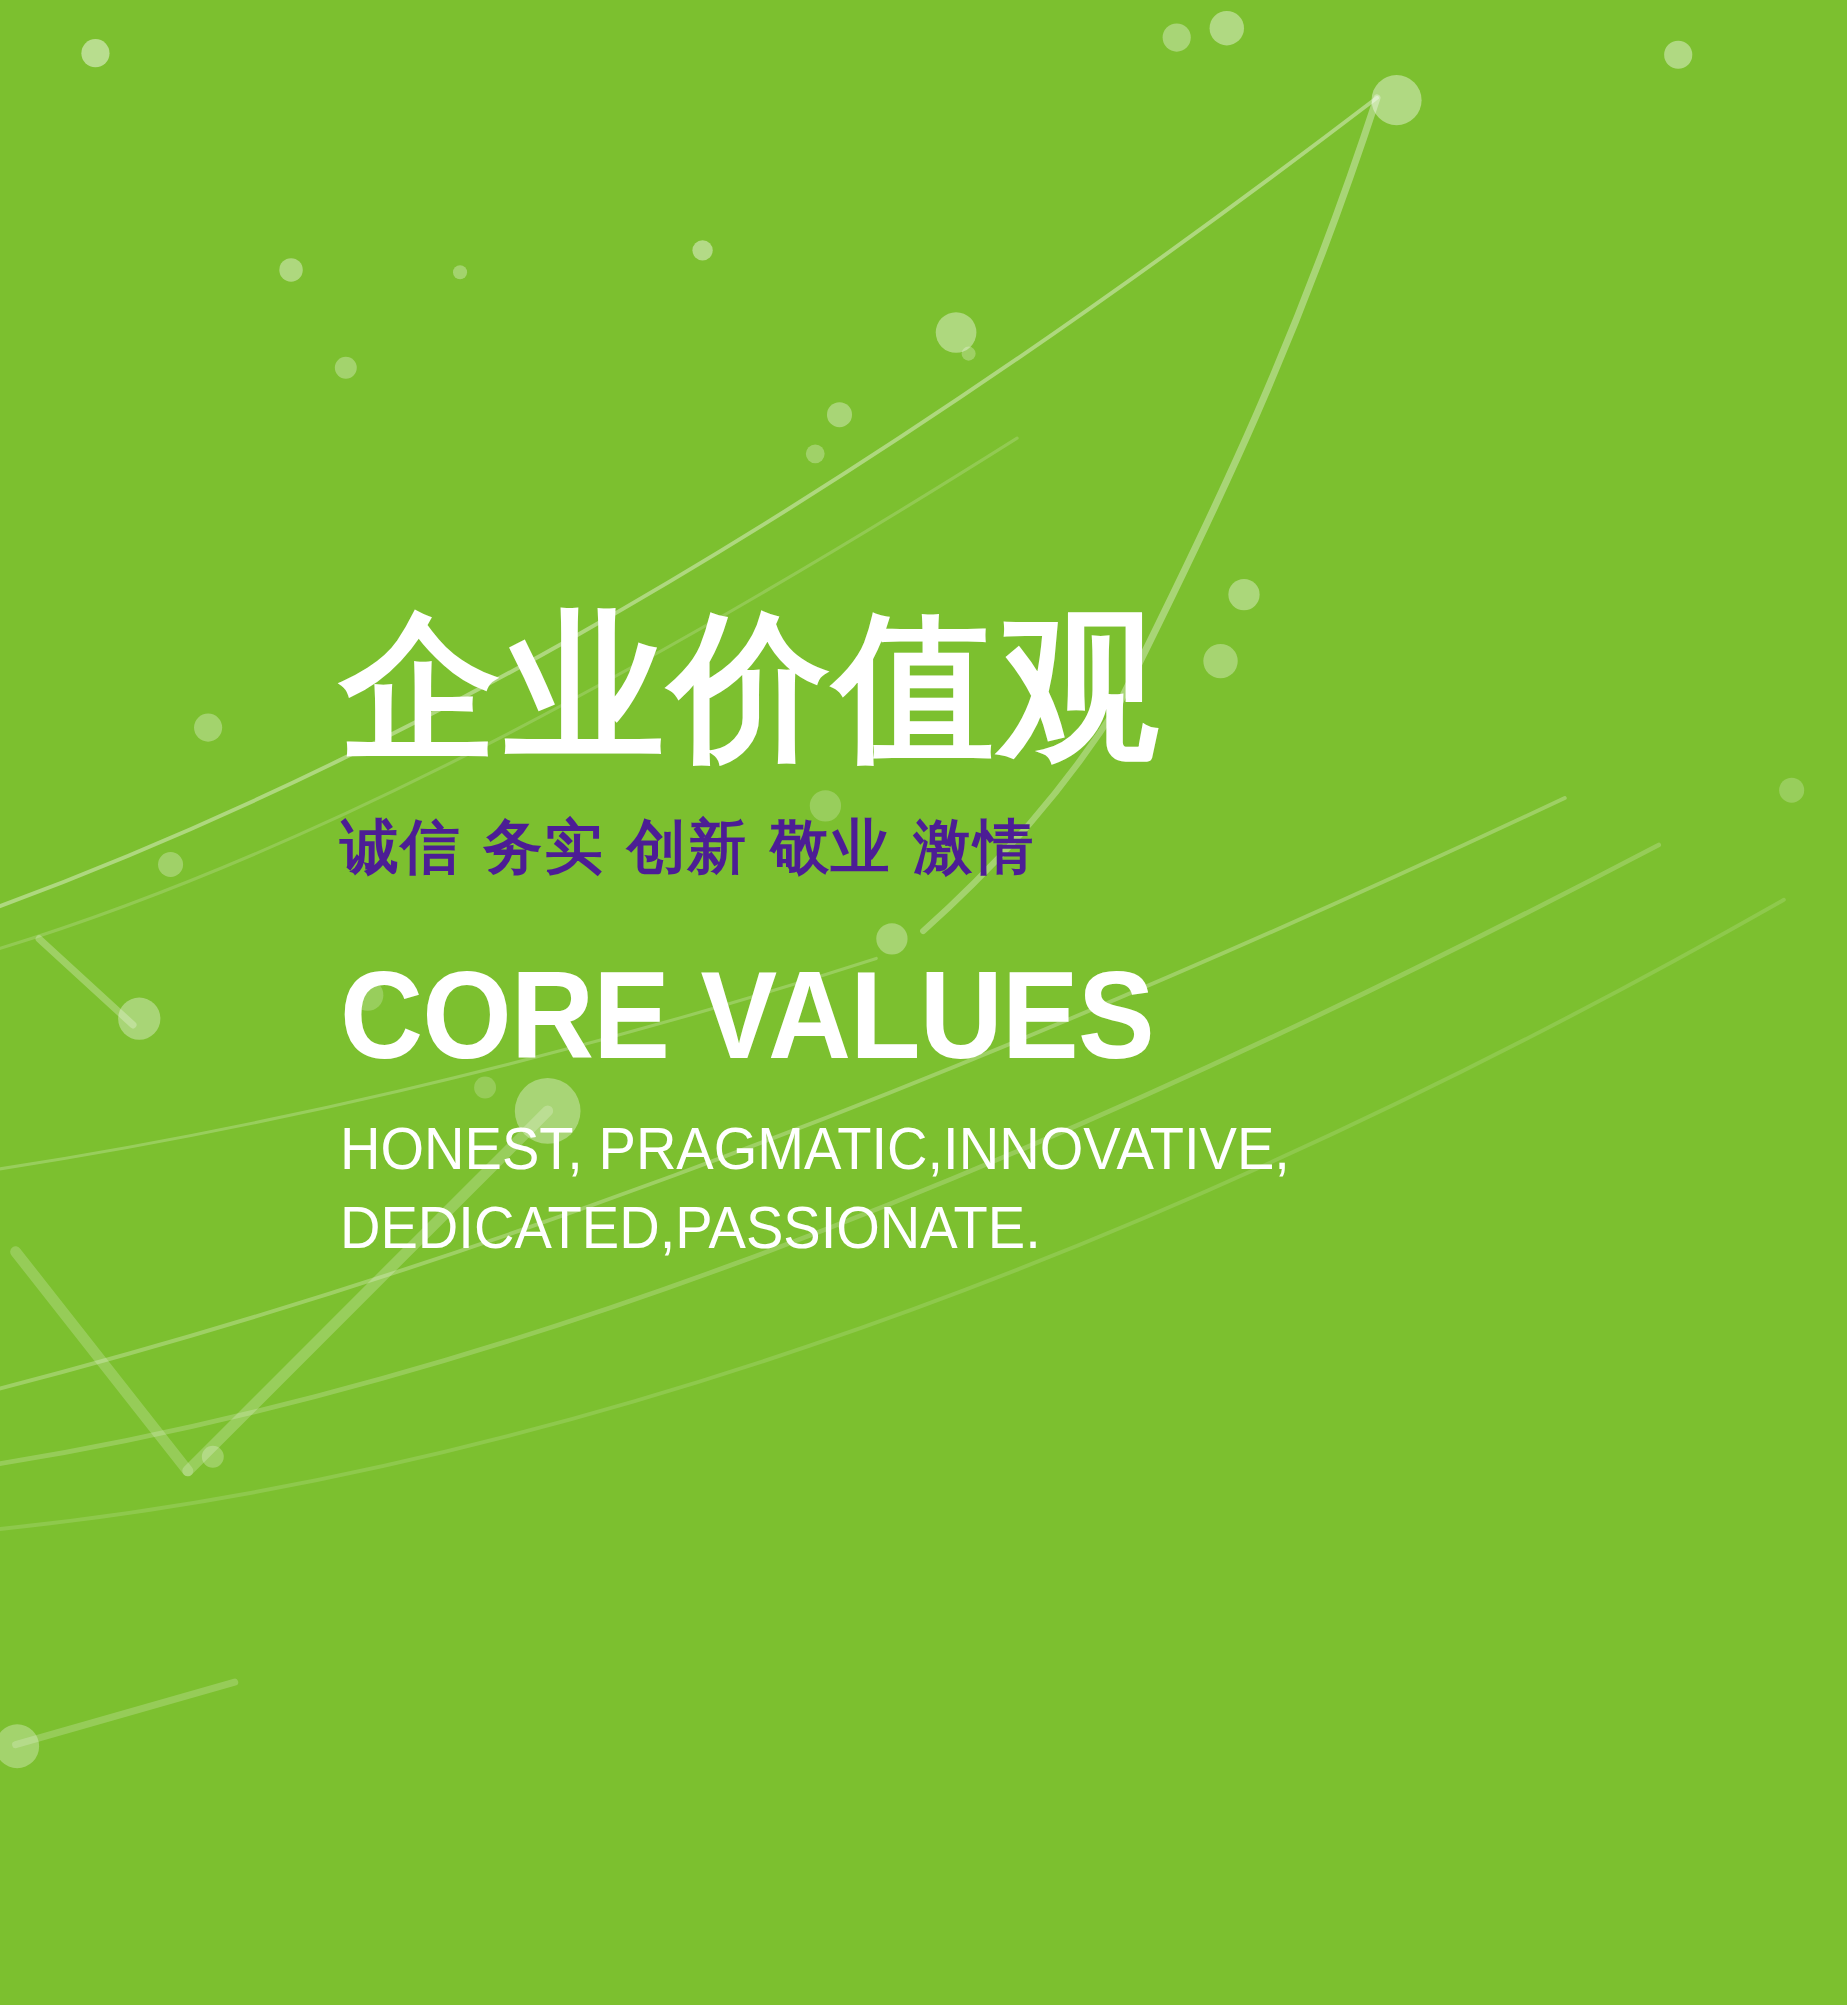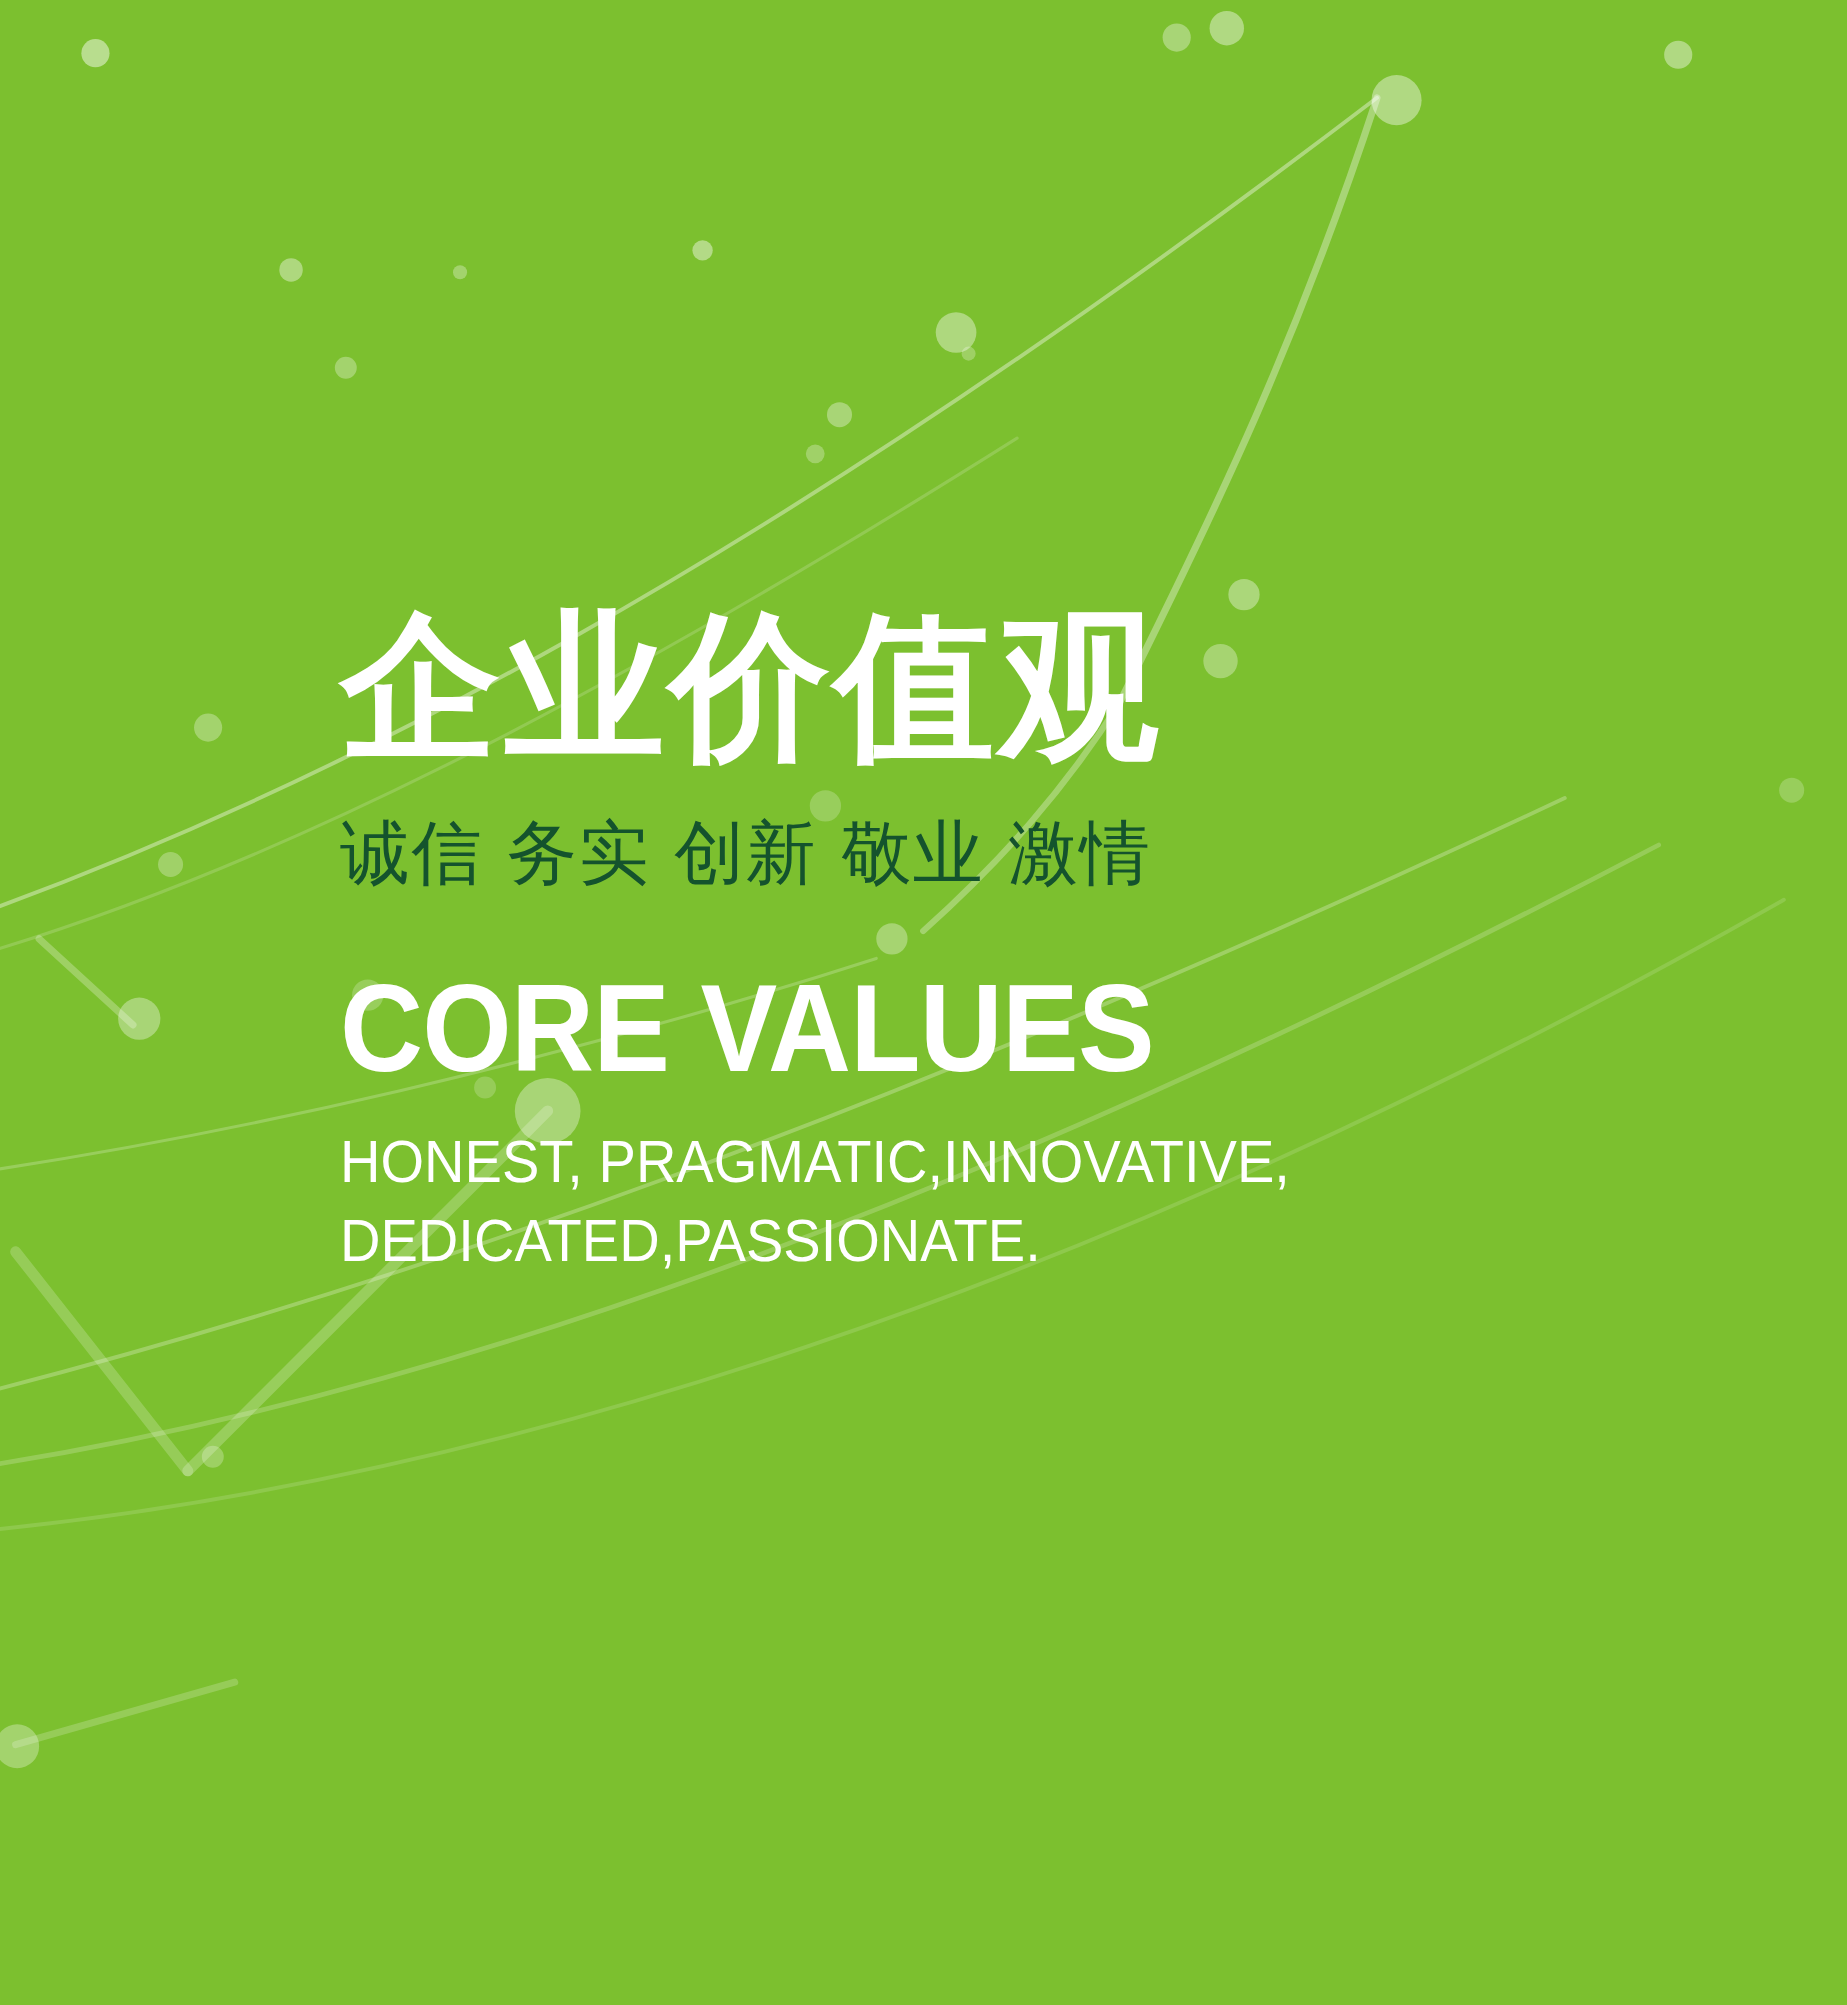--- a/index.html
+++ b/index.html
@@ -36,24 +36,24 @@
     color: #FFFFFF;
     font-size: 160px;
     line-height: 1.06;
     font-weight: 700;
     letter-spacing: 4.7px;
     margin: 0;
     white-space: nowrap;
     font-family: "DejaVu Sans", "Liberation Sans", sans-serif;
   }
   .cn-sub {
-    color: #14532d;
-    font-size: 70px;
+    color: #4c1d95;
+    font-size: 59px;
     line-height: 1.15;
-    font-weight: 400;
+    font-weight: 700;
     letter-spacing: 1.6px;
     margin: 41px 0 0 0;
     white-space: nowrap;
     font-family: "DejaVu Sans", "Liberation Sans", sans-serif;
   }
   .en-title {
     color: #FFFFFF;
     font-size: 125px;
     line-height: 1.0;
     font-weight: 700;

